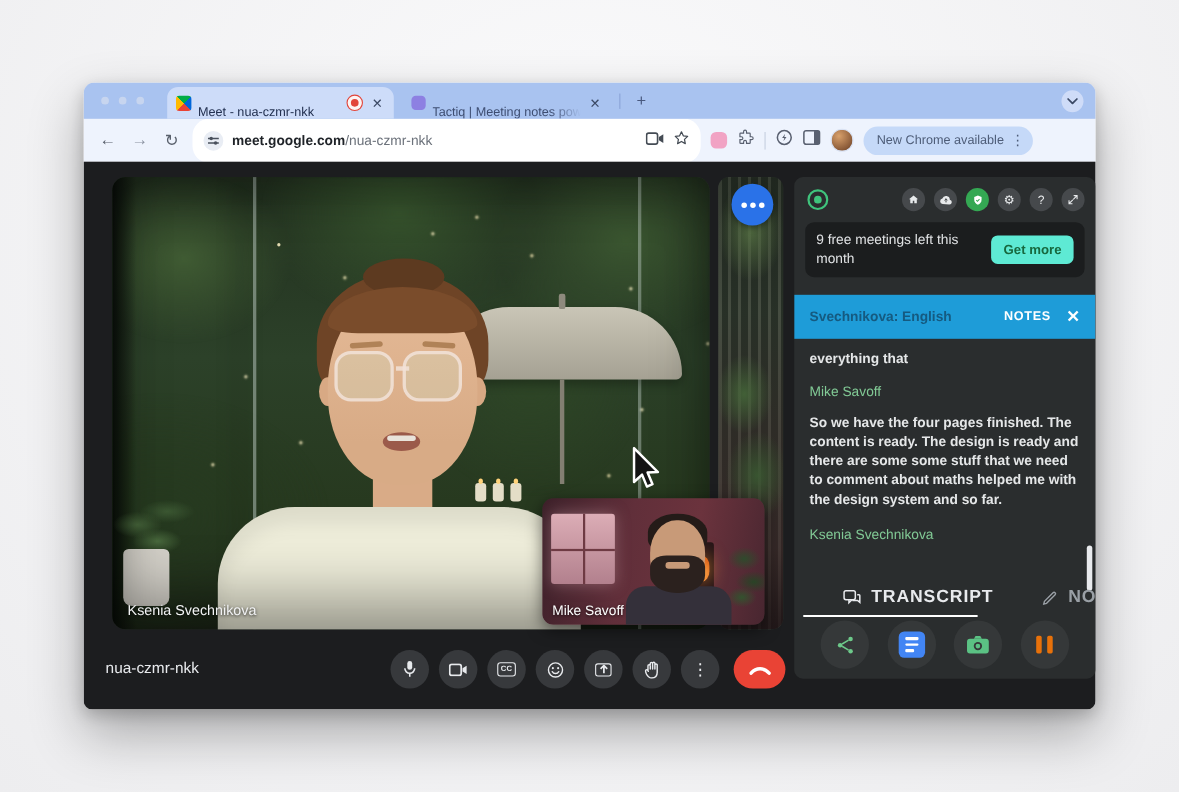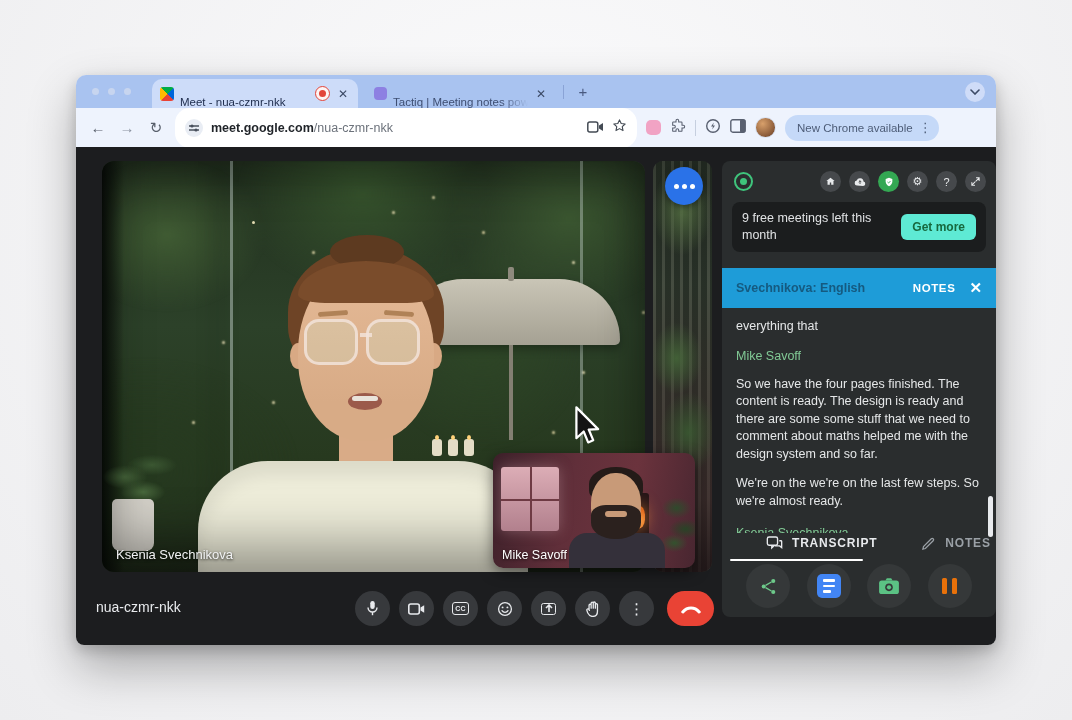--- a/index.html
+++ b/index.html
@@ -147,24 +147,24 @@
   .meet-box { margin:2px 10px 0; background:#1b1d1e; border-radius:8px; padding:8px 10px; display:flex; align-items:center; gap:8px; }
   .meet-box .txt { flex:1; font-size:12.5px; color:#e0e2e4; line-height:1.35; text-align:left; }
   .getmore { background:#5eead4; color:#17683e; font-size:12px; font-weight:bold; padding:6px 11px; border-radius:6px; white-space:nowrap; }
   .banner { margin-top:16px; height:40px; background:#1e9cd8; display:flex; align-items:center; padding:0 14px; }
   .banner .b-lbl { font-size:12.5px; font-weight:bold; color:#155a80; }
   .banner .b-spacer { flex:1; }
   .banner .b-change { font-size:11.5px; font-weight:bold; color:#fff; letter-spacing:.6px; }
   .banner .b-x { color:#fff; font-size:15px; font-weight:bold; margin-left:14px; }
   .transcript { padding:7px 14px 0; height:225px; overflow:hidden; font-size:12.5px; color:#e5e7e8; line-height:1.4; }
   .transcript .speaker { color:#81c995; margin-top:13px; }
-  .transcript p.body { margin-top:10px; }
+  .transcript p.body { margin-top:10px;font-weight:bold; }
   .scroll-thumb { position:absolute; right:3px; top:335px; width:5px; height:41px; border-radius:3px; background:#e8eaed; }
   .panel-tabs { position:absolute; left:0; right:0; bottom:58px; height:32px; display:flex; }
-  .ptab { flex:1; display:flex; align-items:center; justify-content:flex-start; gap:9px; font-size:12px; font-weight:bold; letter-spacing:.8px; position:relative;padding-left:44px; }
+  .ptab { flex:1; display:flex; align-items:center; justify-content:flex-end; gap:9px; font-size:16px; font-weight:bold; letter-spacing:.8px; position:relative;padding-left:44px; }
   .ptab.active { color:#e8eaed; }
   .ptab.active:after { content:""; position:absolute; left:8px; right:14px; bottom:-2px; height:2px; background:#fff; border-radius:1px; }
   .ptab.idle { color:#9aa0a6; }
   .panel-actions { position:absolute; left:0; right:0; bottom:5px; height:52px; display:flex; align-items:center; justify-content:space-around; padding:0 16px; }
   .abtn { width:44px; height:44px; border-radius:50%; background:#353839; display:flex; align-items:center; justify-content:center; }
   .docs-ic { width:24px; height:24px; border-radius:5px; background:#4285f4; display:flex; flex-direction:column; align-items:center; justify-content:center; gap:3px; }
   .docs-ic i { width:12px; height:2.5px; background:#fff; border-radius:1px; }
   .docs-ic i:last-child { width:8px; align-self:flex-start; margin-left:6px; }
   .pause-ic { display:flex; gap:5px; }
   .pause-ic i { width:5px; height:16px; background:#e8710a; border-radius:1.5px; }
@@ -366,21 +366,20 @@
         <span class="b-lbl">Svechnikova: English</span>
         <span class="b-spacer"></span>
         <span class="b-change">NOTES</span>
         <span class="b-x">✕</span>
       </div>
 
       <div class="transcript">
         <p class="body" style="margin-top:3px">everything that</p>
         <p class="speaker">Mike Savoff</p>
         <p class="body">So we have the four pages finished. The content is ready. The design is ready and there are some some stuff that we need to comment about maths helped me with the design system and so far.</p>
-        <p class="body" style="margin-top:12px">We're on the we're on the last few steps. So we're almost ready.</p>
         <p class="speaker" style="margin-top:15px">Ksenia Svechnikova</p>
 
       </div>
       <div class="scroll-thumb"></div>
 
       <div class="panel-tabs">
         <div class="ptab active">
           <svg width="17" height="15" viewBox="0 0 24 22">
               <rect x="1.5" y="1.5" width="15" height="12" rx="2.5" fill="none" stroke="#e8eaed" stroke-width="2"></rect>
               <path d="M8 13.5v4l4-4" fill="none" stroke="#e8eaed" stroke-width="2"></path>

